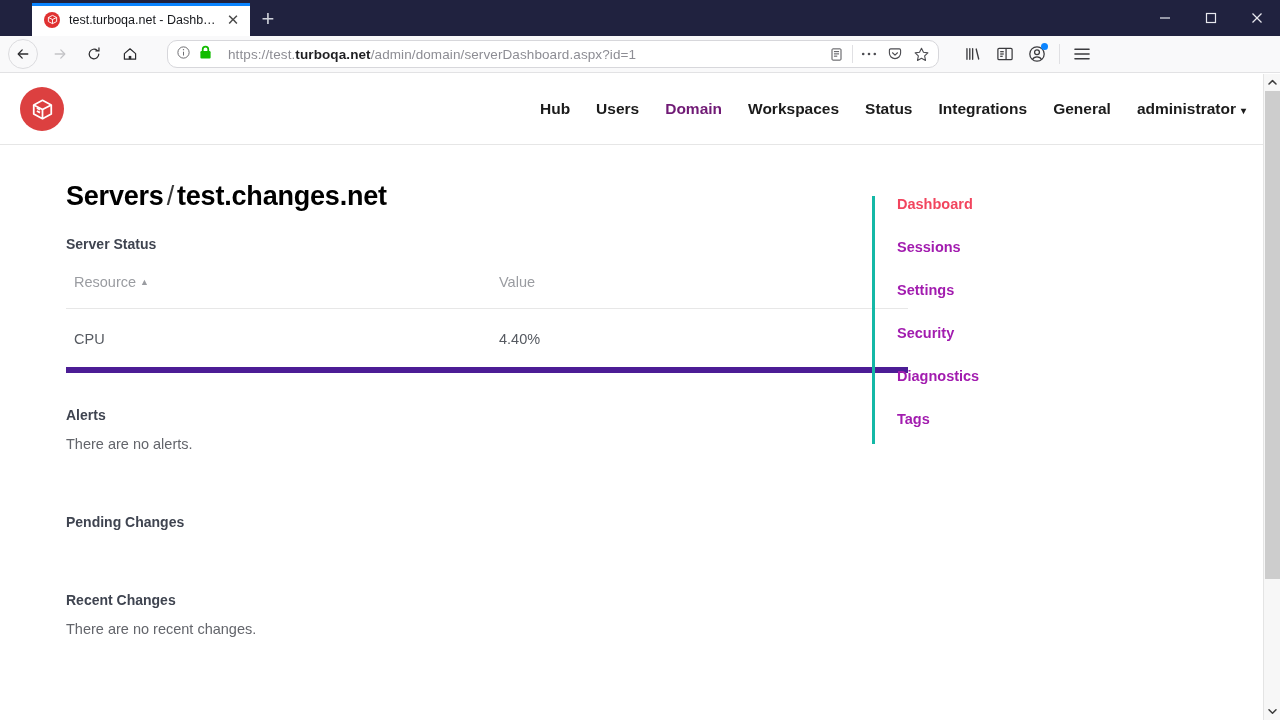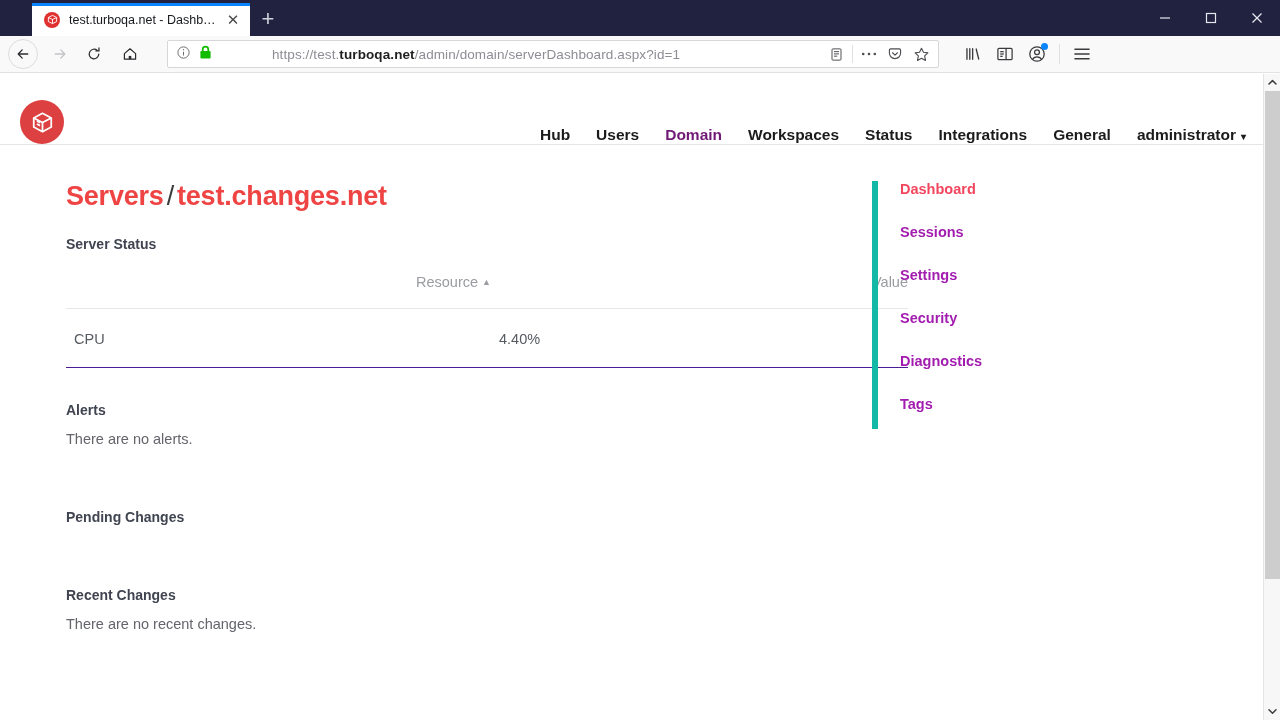--- a/index.html
+++ b/index.html
@@ -67,24 +67,23 @@
     width: 30px; height: 30px; margin-right: 4px;
     display: flex; align-items: center; justify-content: center;
     color: #4c4c51;
   }
   .navbtn.back { border: 1px solid #dcdcdf; border-radius: 50%; width: 30px; height: 30px; margin-right: 7px; }
   .navbtn.disabled { color: #c3c3c6; }
   .navbtn.home { margin-left: 2px; }
 
   .urlbar {
     flex: 1; height: 28px; margin: 0 8px 0 18px;
-    background: #fff; border: 1px solid #d7d7db; border-radius: 2px;
+    background: #fff; border: 1px solid #d7d7db; border-radius: 10px;
     display: flex; align-items: center; padding: 0 4px 0 8px;
     max-width: 772px;
-    gap: 44px;
   }
   .url-identity { display:flex; align-items:center; gap:8px; padding-right: 8px; }
   .url-text {
     flex: 1; font-size: 13.5px; color: #8d8d94; white-space: nowrap; overflow: hidden;
     padding-left: 8px; letter-spacing: .1px;
   }
   .url-text b { color: #1f1f22; font-weight: 700; }
   .url-actions { display: flex; align-items: center; }
   .url-actions .ua { width: 26px; height: 26px; display:flex; align-items:center; justify-content:center; color:#4c4c51; }
   .url-sep { width:1px; height:18px; background:#e0e0e3; margin: 0 3px; }
@@ -96,53 +95,53 @@
 
   
   .viewport {
     position: absolute; left: 0; top: 74px; width: 1280px; height: 646px;
     background: #fff; overflow: hidden;
   }
   .page { width: 1266px; height: 646px; position: relative; background:#fff; }
 
   .apphdr {
     height: 71px; border-bottom: 1px solid #e6e6e6;
-    display: flex; align-items: flex-end; padding: 0 20px 0 12px;
+    display: flex; align-items: center; padding: 0 20px 0 12px;
   }
   .logo {
     width: 44px; height: 44px; border-radius: 50%; background: #dc4040;
     display: flex; align-items: center; justify-content: center; margin-left: 8px;
   }
   .mainnav { margin-left: auto; display: flex; align-items: center; gap: 26px; }
   .mainnav a {
     font-size: 15.5px; font-weight: 700; color: #1b1b1b; text-decoration: none; white-space: nowrap;
   }
   .mainnav a.active { color: #701a75; }
   .mainnav .caret { font-size: 10px; margin-left: 5px; color:#1b1b1b; }
 
   .content { display: flex; padding: 36px 0 0 0; }
   .main-col { width: 872px; padding-left: 66px; }
-  .side-col { width: 330px; padding-left: 12px; border-left: 6px solid #14b8a6; margin-top: 0; height: 248px; }
+  .side-col { width: 330px; padding-left: 12px; border-left: 3px solid #14b8a6; margin-top: 15px; height: 248px; }
 
   .crumb { font-size: 27px; font-weight: 700; margin: 0 0 24px 0; letter-spacing: -0.2px; }
-  .crumb a { color: #ef4444; text-decoration: none; }
+  .crumb a { color: #000000; text-decoration: none; }
   .crumb .sep { color: #3a3a3a; font-weight: 400; padding: 0 3px; }
 
   .sect-title { font-size: 14px; font-weight: 700; color: #3f4450; margin: 0 0 22px 0; }
   .sect-body { font-size: 14.5px; color: #63656b; margin: 0; }
 
   table.status { width: 842px; border-collapse: collapse; }
   table.status th {
-    text-align: right; font-size: 14.5px; font-weight: 400; color: #9a9ca1;
+    text-align: left; font-size: 14.5px; font-weight: 400; color: #9a9ca1;
     padding: 0 0 18px 8px; border-bottom: 1px solid #e7e7e7;
   }
   table.status th .sortarrow { font-size: 9px; color:#9a9ca1; margin-left:4px; vertical-align: 2px; }
   table.status td {
     font-size: 14.5px; color: #565a61; padding: 22px 0 20px 8px;
-    border-bottom: 1px solid #4c1d95;
+    border-bottom: 6px solid #4c1d95;
   }
   table.status .col-res { width: 425px; }
 
   .blk { margin-top: 34px; }
   .blk .sect-title { margin-bottom: 13px; }
 
   .sidelinks a {
     display: block; font-size: 14.5px; font-weight: 700; color: #a21caf;
     text-decoration: none; margin-bottom: 27px; padding-left: 10px;
   }

